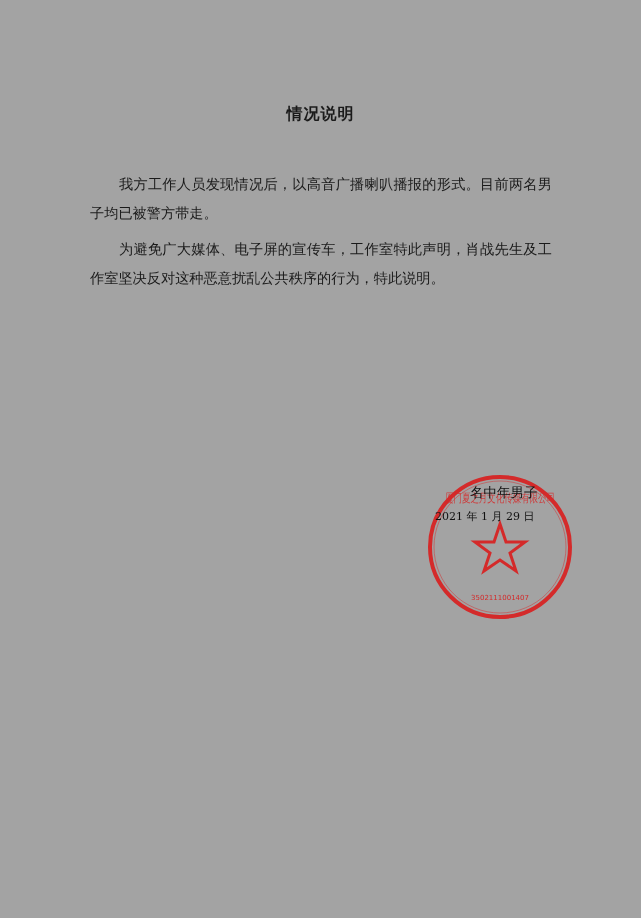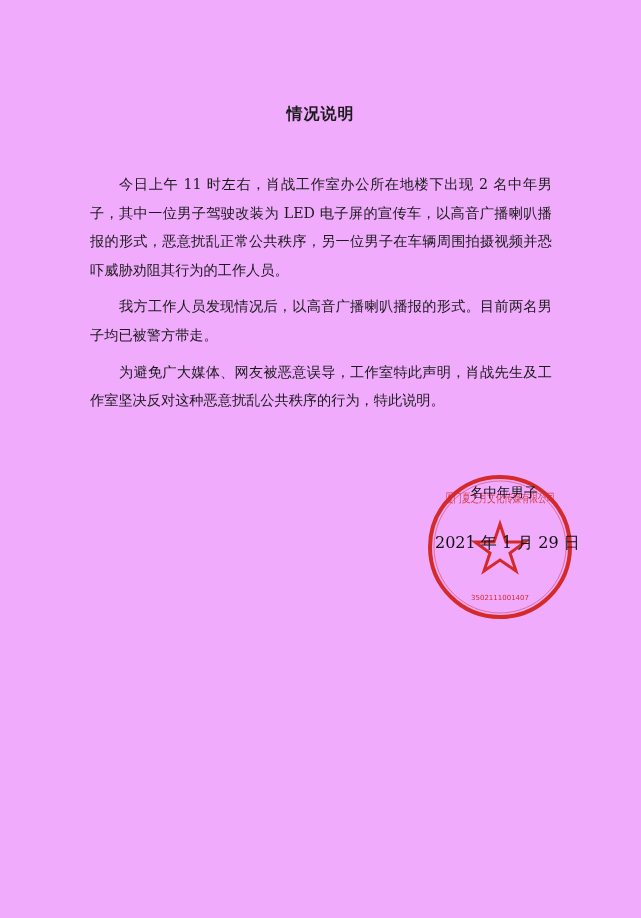--- a/index.html
+++ b/index.html
@@ -11,21 +11,21 @@
       width: 641px;
       height: 918px;
       position: relative;
       overflow: hidden;
       font-family: "DejaVu Serif", "Liberation Serif", serif;
       color: #111111;
     }
     .page {
       position: absolute;
       inset: 0;
-      background: #f0abfc;
+      background: #a3a3a3;
     }
     .title {
       position: absolute;
       top: 104px;
       left: 0;
       width: 641px;
       text-align: center;
       font-family: "DejaVu Sans", "Liberation Sans", sans-serif;
       font-weight: bold;
       font-size: 16px;
@@ -56,38 +56,37 @@
     .signature {
       position: absolute;
       top: 484px;
       left: 470px;
       font-size: 13.5px;
       color: #111;
       white-space: nowrap;
     }
     .sig-date {
       position: absolute;
-      top: 533px;
+      top: 509px;
       left: 435px;
-      font-size: 16px;
+      font-size: 11px;
       color: #111;
       white-space: nowrap;
     }
   </style>
 </head>
 <body>
 
 <div class="page">
 
   <div class="title">情况说明</div>
 
   <div class="body-text">
-    <p class="para">今日上午 11 时左右，肖战工作室办公所在地楼下出现 2 名中年男子，其中一位男子驾驶改装为 LED 电子屏的宣传车，以高音广播喇叭播报的形式，恶意扰乱正常公共秩序，另一位男子在车辆周围拍摄视频并恐吓威胁劝阻其行为的工作人员。</p>
     <p class="para">我方工作人员发现情况后，以高音广播喇叭播报的形式。目前两名男子均已被警方带走。</p>
-    <p class="para">为避免广大媒体、网友被恶意误导，工作室特此声明，肖战先生及工作室坚决反对这种恶意扰乱公共秩序的行为，特此说明。</p>
+    <p class="para">为避免广大媒体、电子屏的宣传车，工作室特此声明，肖战先生及工作室坚决反对这种恶意扰乱公共秩序的行为，特此说明。</p>
   </div>
 
   <svg class="stamp" viewBox="0 0 150 150" xmlns="http://www.w3.org/2000/svg">
     <circle cx="75" cy="75" r="70" fill="none" stroke="#d42a2a" stroke-width="4"></circle>
     <circle cx="75" cy="75" r="66" fill="none" stroke="#d42a2a" stroke-width="0.8" opacity="0.6"></circle>
     <polygon points="75,52 81,70 100,70 85,81 91,99 75,88 59,99 65,81 50,70 69,70" fill="none" stroke="#d42a2a" stroke-width="3"></polygon>
     <text x="75" y="128" text-anchor="middle" font-size="7" fill="#d42a2a" font-family="DejaVu Sans, sans-serif">3502111001407</text>
     <text x="75" y="30" text-anchor="middle" font-size="12" fill="#d42a2a" font-family="DejaVu Sans, sans-serif" opacity="0.85" textLength="110" lengthAdjust="spacingAndGlyphs">厦门夏之月文化传媒有限公司</text>
   </svg>
 

